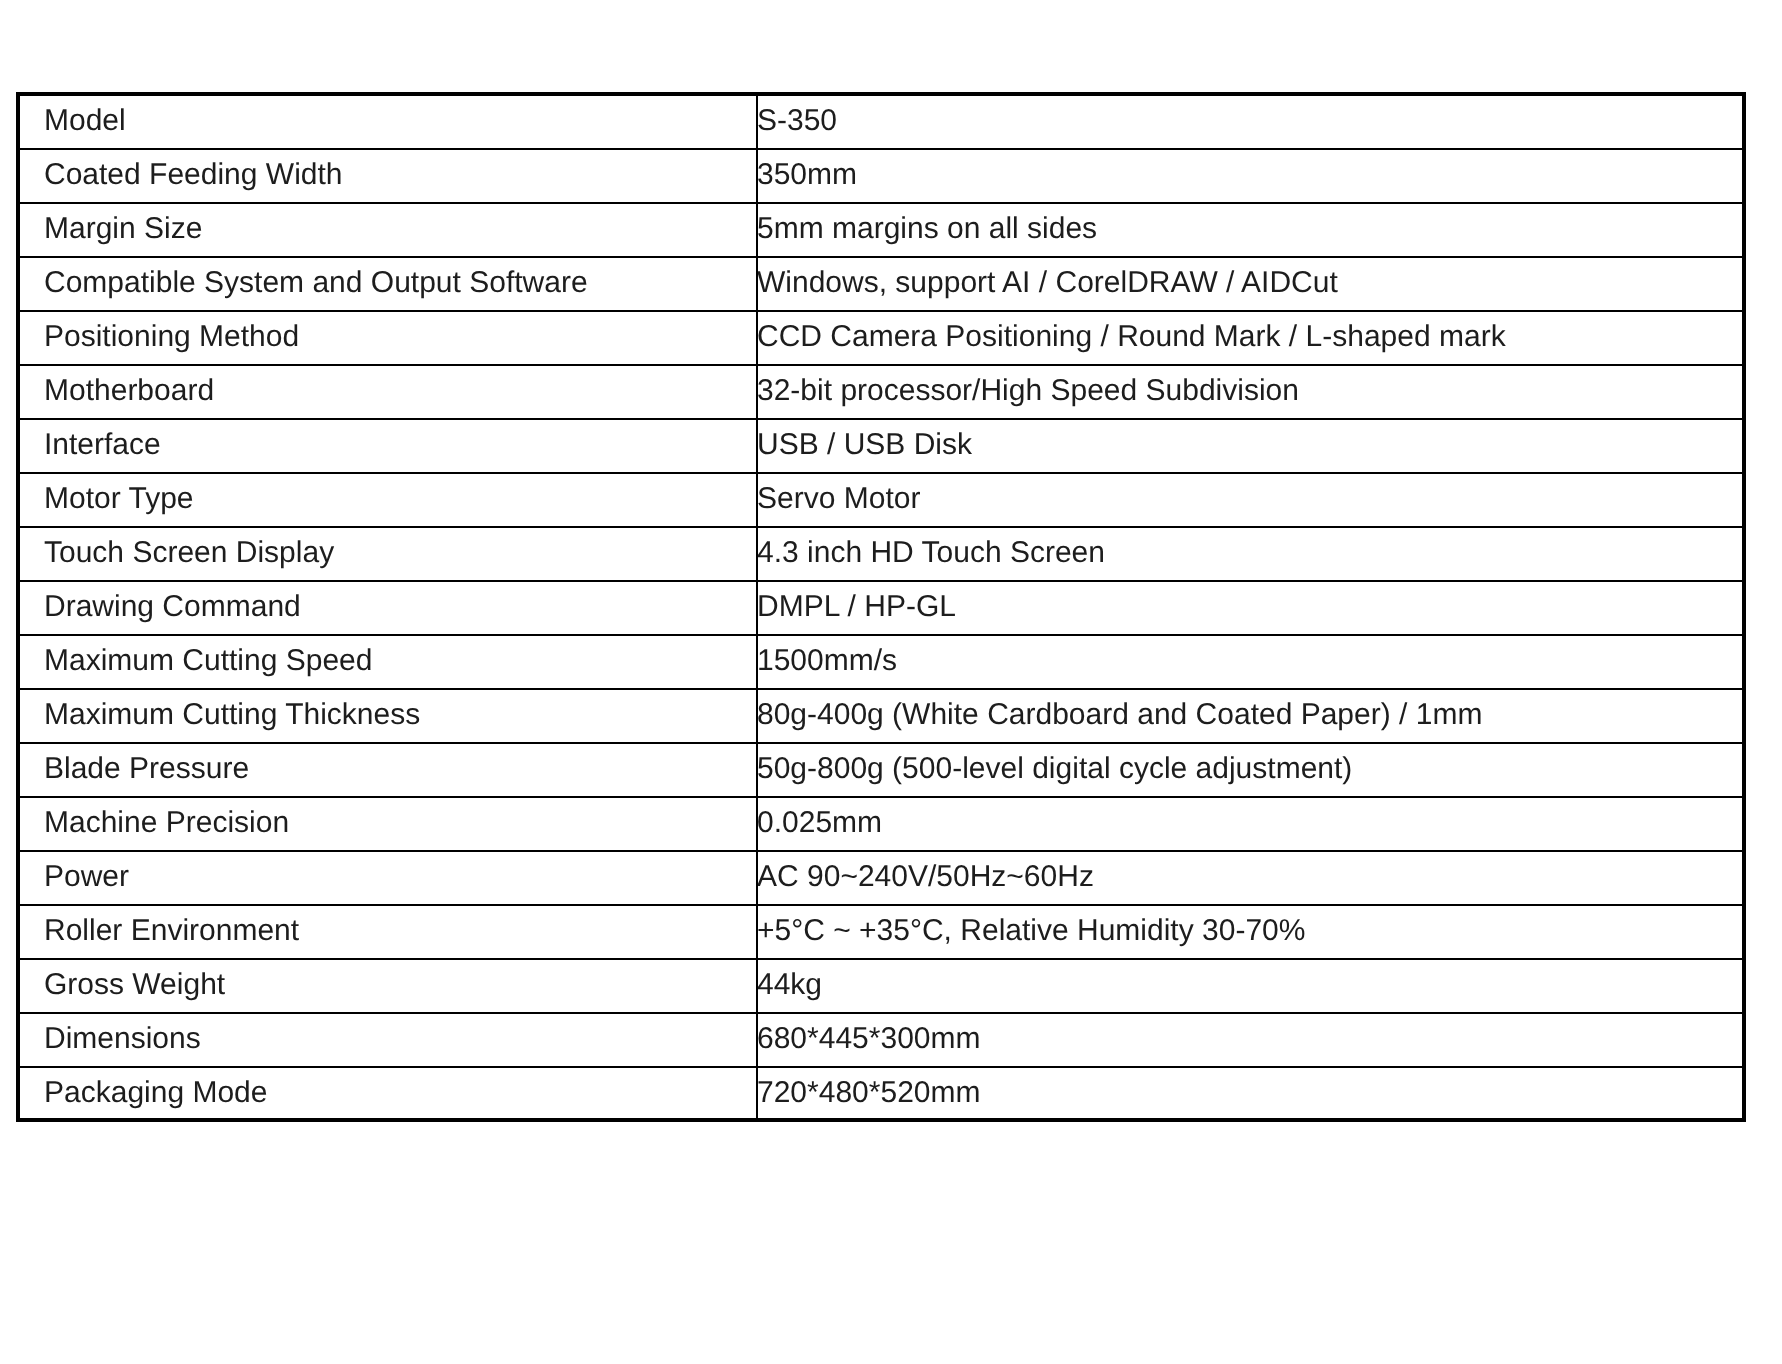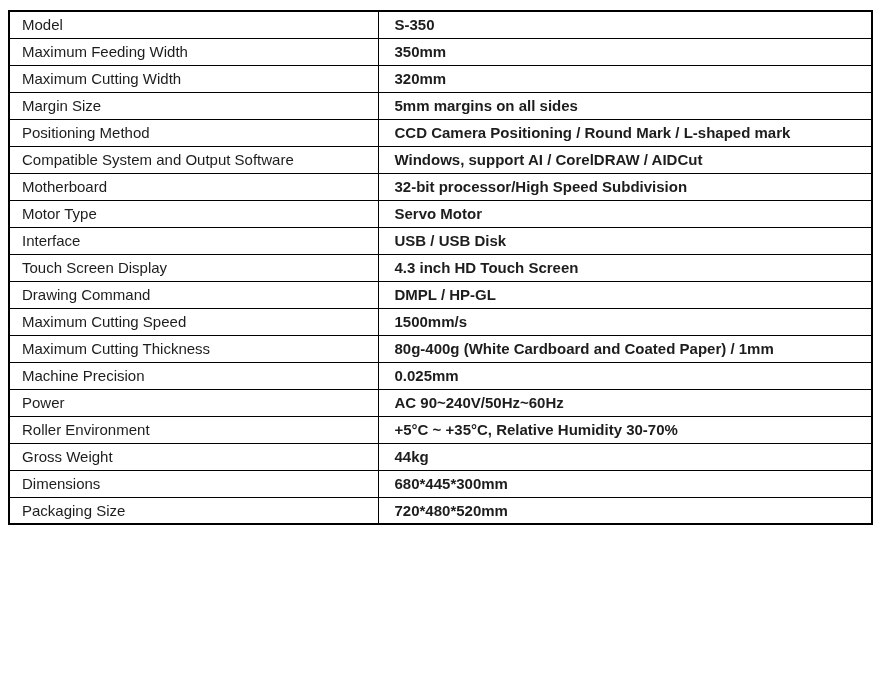--- a/index.html
+++ b/index.html
@@ -12,97 +12,97 @@
   .spec-table-wrap {
     position: absolute;
     left: 8px;
     top: 10px;
   }
   table.spec-table {
     border-collapse: collapse;
     width: 865px;
     table-layout: fixed;
     border: 2px solid #000000;
+    margin-top: 36px;
   }
   table.spec-table td {
     border: 1px solid #000000;
     font-size: 15px;
     color: #1d1d1d;
     height: 27px;
     line-height: 25px;
     vertical-align: middle;
     white-space: pre-wrap;
     overflow: hidden;
   }
   td.label-cell {
     width: 369px;
     padding: 0 6px 0 12px;
   }
   td.value-cell {
-    padding: 0 8px 0 16px;
-    font-weight: bold;
+    padding: 0 8px 0 0;
   }
 </style>
 </head>
 <body>
 
 <div class="spec-table-wrap">
   <table class="spec-table">
     <tbody>
       <tr>
         <td class="label-cell">Model</td>
         <td class="value-cell">S-350</td>
       </tr>
       <tr>
-        <td class="label-cell">Maximum Feeding Width</td>
+        <td class="label-cell">Coated Feeding Width</td>
         <td class="value-cell">350mm</td>
-      </tr>
-      <tr>
-        <td class="label-cell">Maximum Cutting Width</td>
-        <td class="value-cell">320mm</td>
       </tr>
       <tr>
         <td class="label-cell">Margin Size</td>
         <td class="value-cell">5mm margins on all sides</td>
       </tr>
       <tr>
+        <td class="label-cell">Compatible System and Output Software</td>
+        <td class="value-cell">Windows, support AI / CorelDRAW / AIDCut</td>
+      </tr>
+      <tr>
         <td class="label-cell">Positioning Method</td>
         <td class="value-cell">CCD Camera Positioning / Round Mark / L-shaped mark</td>
-      </tr>
-      <tr>
-        <td class="label-cell">Compatible System and Output Software</td>
-        <td class="value-cell">Windows, support AI / CorelDRAW / AIDCut</td>
       </tr>
       <tr>
         <td class="label-cell">Motherboard</td>
         <td class="value-cell">32-bit processor/High Speed Subdivision</td>
       </tr>
       <tr>
+        <td class="label-cell">Interface</td>
+        <td class="value-cell">USB / USB Disk</td>
+      </tr>
+      <tr>
         <td class="label-cell">Motor Type</td>
         <td class="value-cell">Servo Motor</td>
-      </tr>
-      <tr>
-        <td class="label-cell">Interface</td>
-        <td class="value-cell">USB / USB Disk</td>
       </tr>
       <tr>
         <td class="label-cell">Touch Screen Display</td>
         <td class="value-cell">4.3 inch HD Touch Screen</td>
       </tr>
       <tr>
         <td class="label-cell">Drawing Command</td>
         <td class="value-cell">DMPL / HP-GL</td>
       </tr>
       <tr>
         <td class="label-cell">Maximum Cutting Speed</td>
         <td class="value-cell">1500mm/s</td>
       </tr>
       <tr>
         <td class="label-cell">Maximum Cutting Thickness</td>
         <td class="value-cell">80g-400g (White Cardboard and Coated Paper) / 1mm</td>
+      </tr>
+      <tr>
+        <td class="label-cell">Blade Pressure</td>
+        <td class="value-cell">50g-800g (500-level digital cycle adjustment)</td>
       </tr>
       <tr>
         <td class="label-cell">Machine Precision</td>
         <td class="value-cell">0.025mm</td>
       </tr>
       <tr>
         <td class="label-cell">Power</td>
         <td class="value-cell">AC 90~240V/50Hz~60Hz</td>
       </tr>
       <tr>
@@ -111,18 +111,18 @@
       </tr>
       <tr>
         <td class="label-cell">Gross Weight</td>
         <td class="value-cell">44kg</td>
       </tr>
       <tr>
         <td class="label-cell">Dimensions</td>
         <td class="value-cell">680*445*300mm</td>
       </tr>
       <tr>
-        <td class="label-cell">Packaging Size</td>
+        <td class="label-cell">Packaging Mode</td>
         <td class="value-cell">720*480*520mm</td>
       </tr>
     </tbody>
   </table>
 </div>
 
 </body></html>

